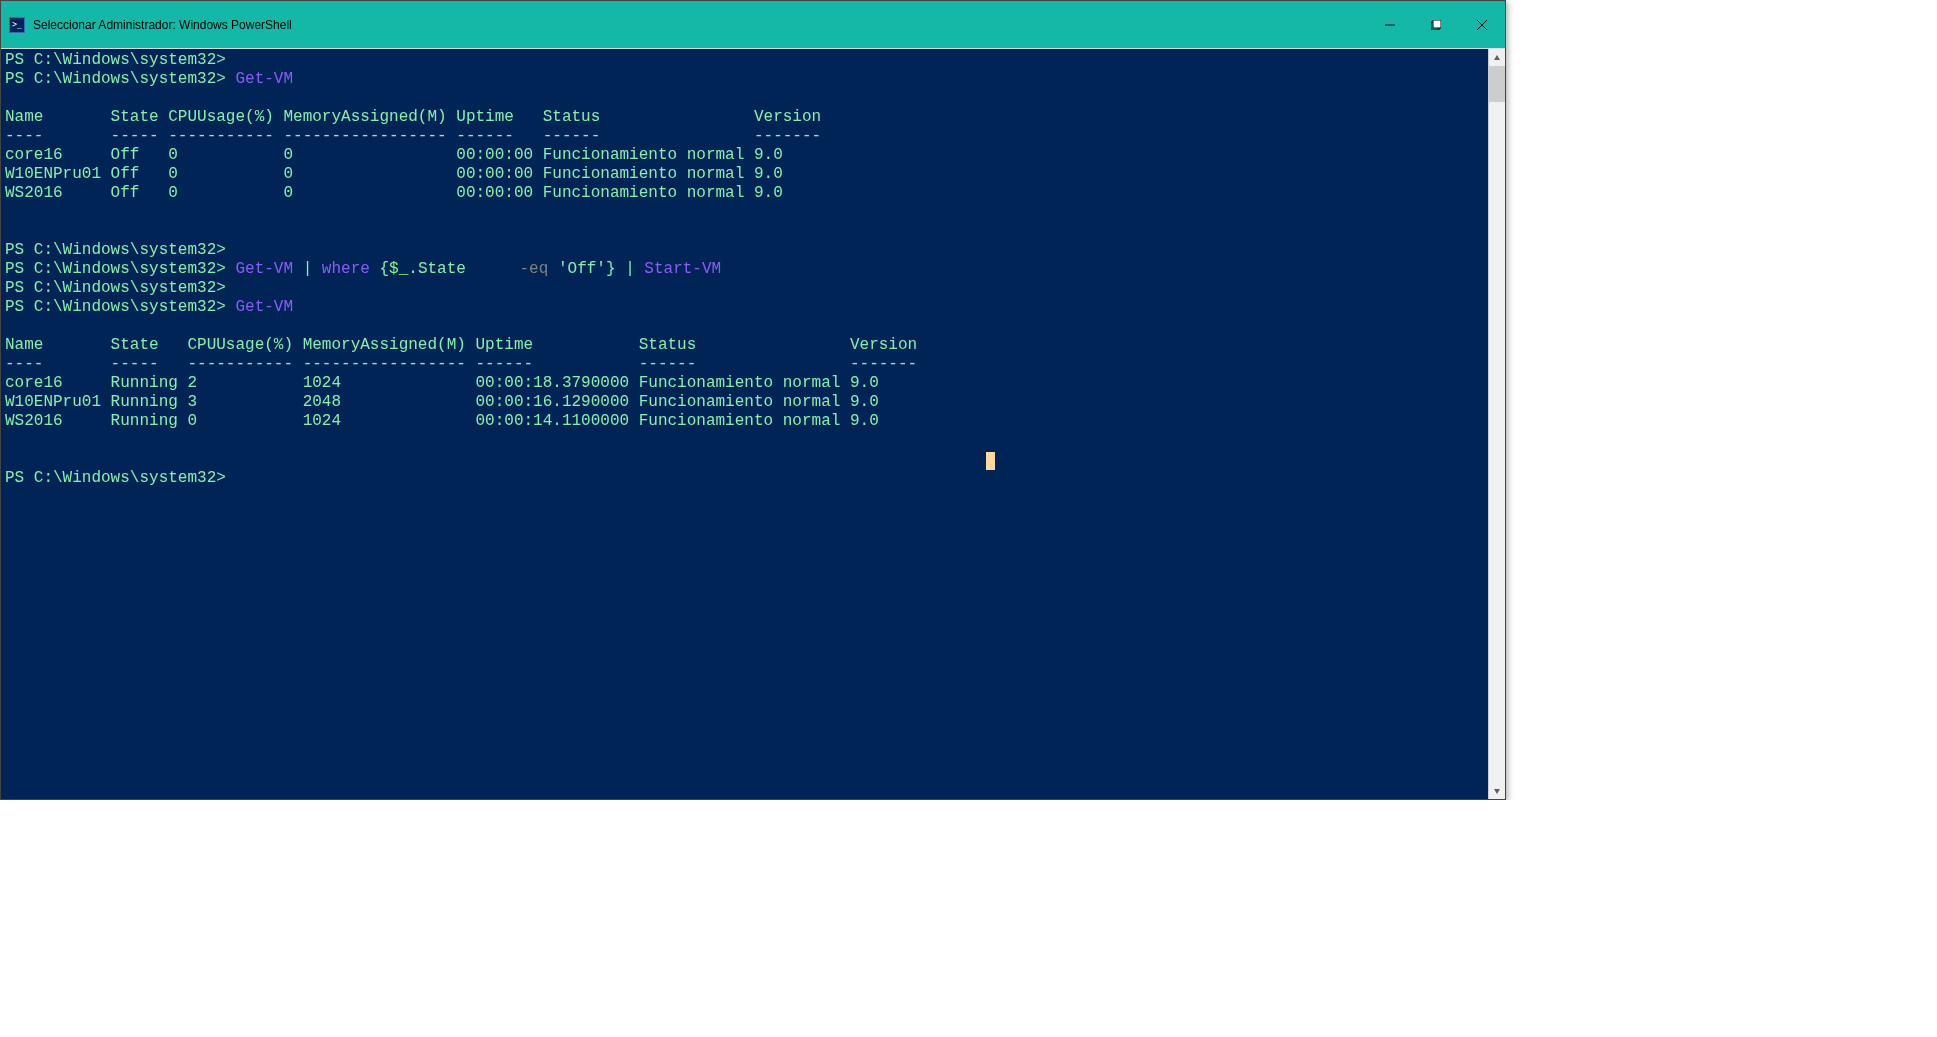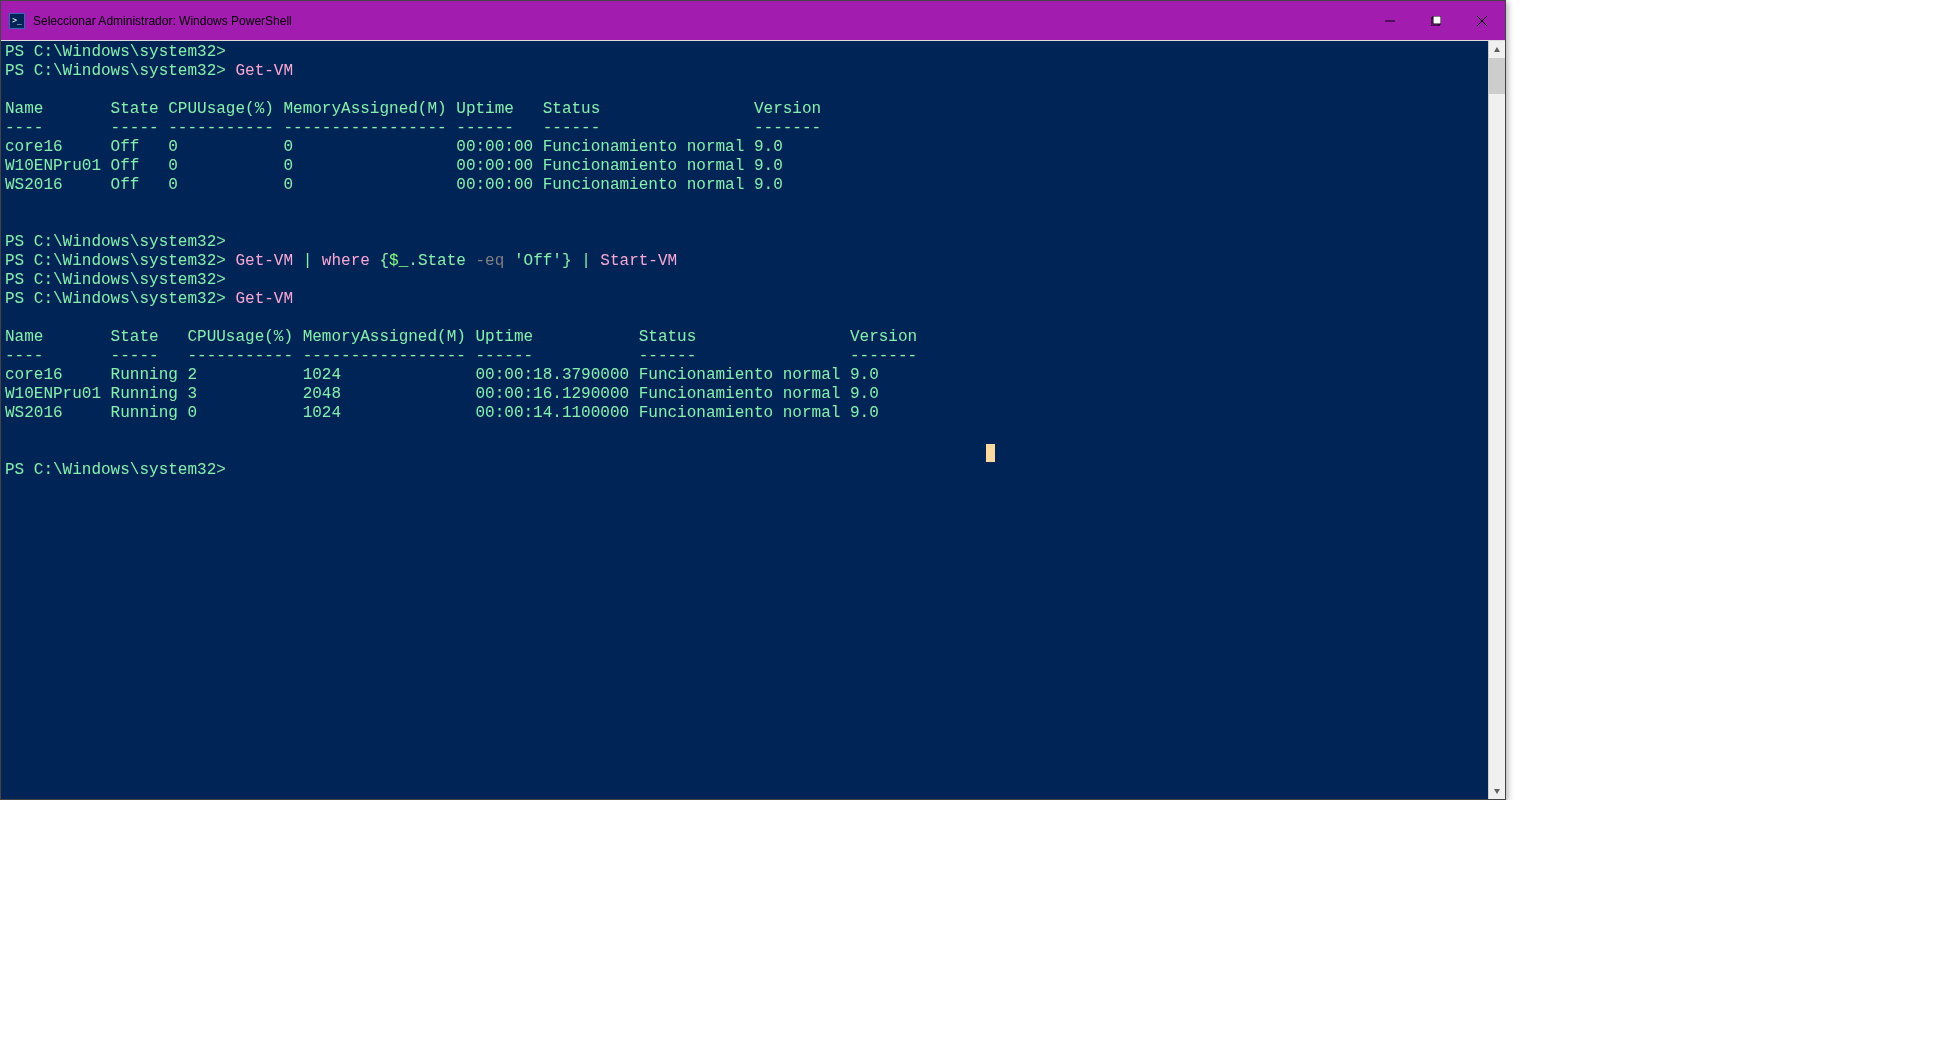--- a/index.html
+++ b/index.html
@@ -11,22 +11,22 @@
     .window {
       width: 1506px;
       height: 800px;
       border: 1px solid #444;
       display: flex;
       flex-direction: column;
       background: #fff;
       box-shadow: 2px 2px 6px rgba(0,0,0,0.3);
     }
     .titlebar {
-      height: 40px;
-      background: #a21caf;
+      height: 48px;
+      background: #14b8a6;
       display: flex;
       align-items: center;
       border-bottom: 1px solid #ddd;
       flex-shrink: 0;
     }
     .titlebar-icon {
       width: 16px;
       height: 16px;
       margin-left: 8px;
       background: #012456;
@@ -98,23 +98,23 @@
     }
     .scrollbar-track { flex: 1; position: relative; }
     .scrollbar-thumb {
       position: absolute;
       top: 0;
       width: 100%;
       height: 36px;
       background: #cdcdcd;
     }
     .c-white  { color: #86efac; }
-    .c-yellow { color: #f9a8d4; }
+    .c-yellow { color: #8b5cf6; }
     .c-green  { color: #80ff80; }
-    .c-gray   { color: #808080; }
+    .c-gray   { color: #808080; margin-left: 44px; }
     .c-orange { color: #86efac; }
     .cursor-block {
       display: inline-block;
       width: 9px;
       height: 18px;
       background: #fdd9a0;
       vertical-align: middle;
       position: absolute;
       left: 985px;
       top: 403px;

